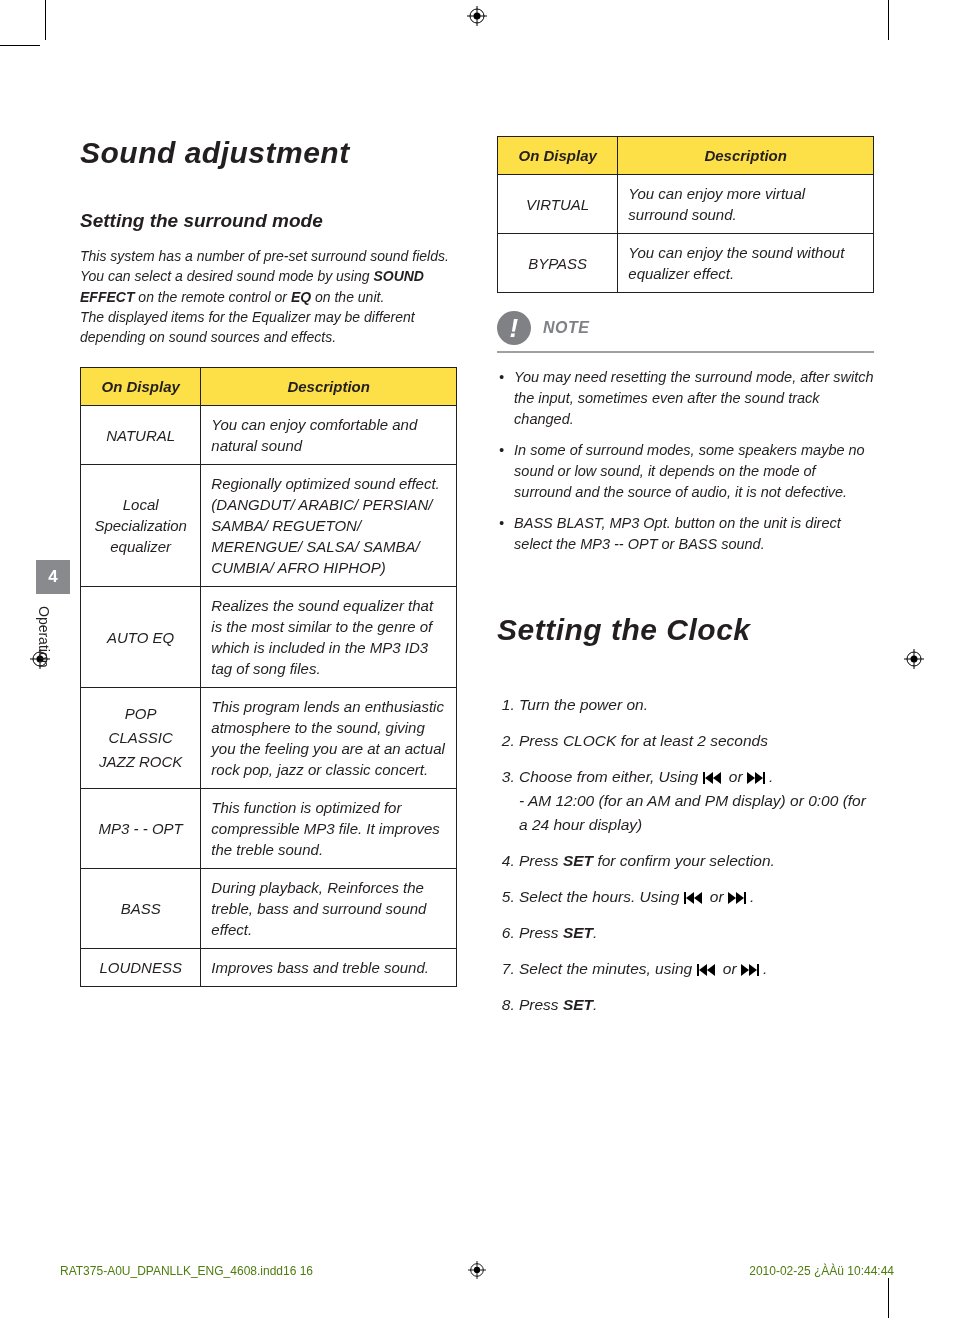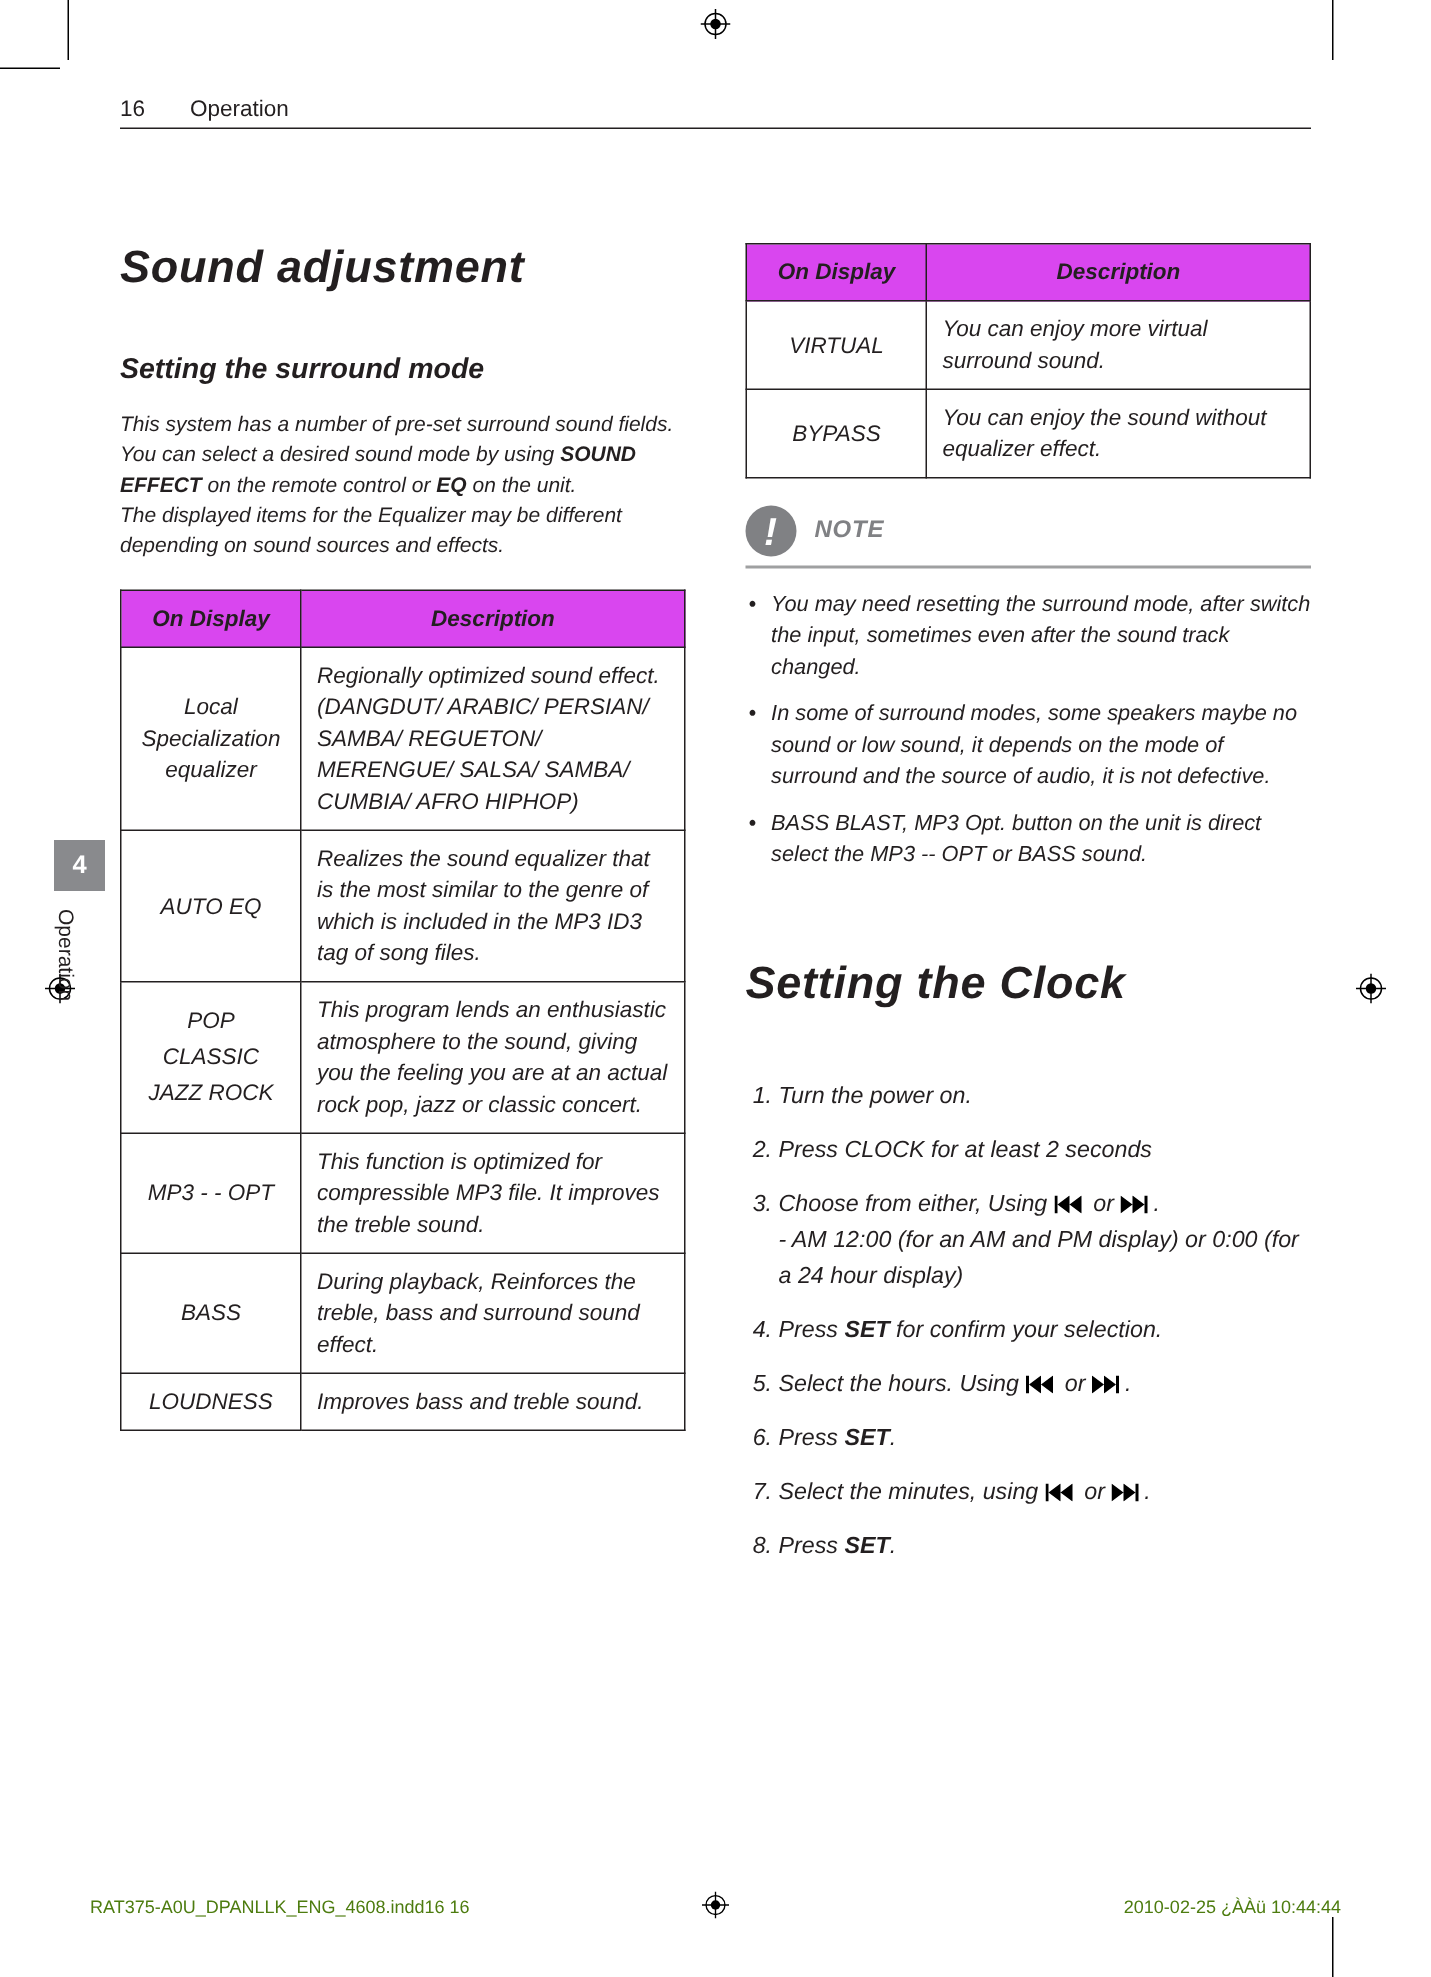--- a/index.html
+++ b/index.html
@@ -30,21 +30,21 @@
   h1 { font-size: 30px; font-weight: 600; letter-spacing: .5px; margin-bottom: 40px; }
   h2.sub { font-size: 19px; font-weight: 600; margin-bottom: 14px; }
   .intro { font-size: 14px; line-height: 1.45; margin-bottom: 20px; }
   table.eq {
     width: 100%; border-collapse: collapse; font-size: 15px;
   }
   table.eq th, table.eq td {
     border: 1px solid #231f20; padding: 8px 10px; text-align: left; vertical-align: middle;
     line-height: 1.4;
   }
-  table.eq th { background: #d946ef; font-weight: 700; text-align: center; }
+  table.eq th { background: #fde047; font-weight: 700; text-align: center; }
   table.eq td.display { text-align: center; width: 32%; }
   .note-box { margin-top: 18px; }
   .note-head {
     display: flex; align-items: center; gap: 12px; border-bottom: 2px solid #9fa0a1;
     padding-bottom: 6px; color: #808184; font-weight: 700; letter-spacing: .5px;
   }
   .note-head .circ {
     width: 34px; height: 34px; border-radius: 50%; background: #808184;
     color: #fff; display: flex; align-items: flex-start; justify-content: center;
     font-size: 26px; font-weight: 900; line-height: 34px;
@@ -99,41 +99,41 @@
 <div style="position:absolute; left:45px; top:0; width:1px; height:40px; background:#000;"></div>
 <div style="position:absolute; left:888px; top:0; width:1px; height:40px; background:#000;"></div>
 <div style="position:absolute; left:888px; bottom:0; width:1px; height:40px; background:#000;"></div>
 
 <div class="side-tab">
   <div class="labelbox">4</div>
   <div class="rot">Operation</div>
 </div>
 
 <div class="page">
-  <div class="header-row">
-    <span class="pgnum">16</span>
-    <span class="section-name">Operation</span>
-  </div>
 
   <div class="cols">
 
     <div class="col">
       <h1>Sound adjustment</h1>
       <h2 class="sub">Setting the surround mode</h2>
       <p class="intro">
         <span>This system has a number of pre-set surround sound fields. You can select a desired sound mode by using </span><b>SOUND EFFECT</b><span> on the remote control or </span><b>EQ</b><span> on the unit.</span><br>
         <span>The displayed items for the Equalizer may be different depending on sound sources and effects.</span>
       </p>
 
       <table class="eq">
         <tbody>
             <tr>
           <th>On Display</th>
           <th>Description</th>
         </tr>
+        <tr>
+              <td class="display">NATURAL</td>
+              <td>You can enjoy comfortable and natural sound</td>
+            </tr>
         <tr>
               <td class="display">Local Specialization equalizer</td>
               <td>Regionally optimized sound effect. (DANGDUT/ ARABIC/ PERSIAN/ SAMBA/ REGUETON/ MERENGUE/ SALSA/ SAMBA/ CUMBIA/ AFRO HIPHOP)</td>
             </tr>
         <tr>
               <td class="display">AUTO EQ</td>
               <td>Realizes the sound equalizer that is the most similar to the genre of which is included in the MP3 ID3 tag of song files.</td>
             </tr>
         <tr>
               <td class="display" style="line-height:1.6">POP CLASSIC JAZZ ROCK</td>

